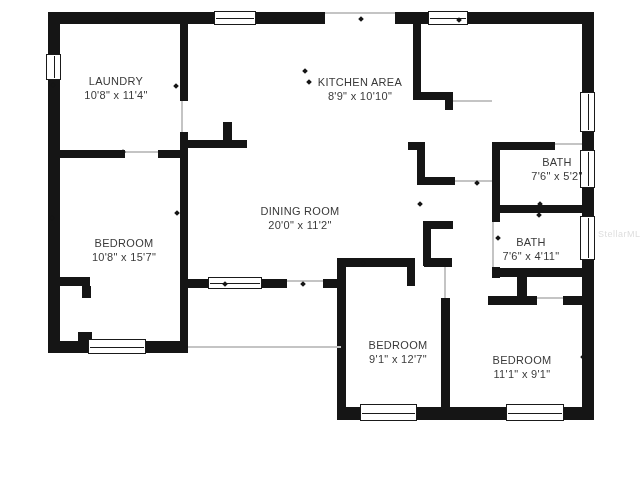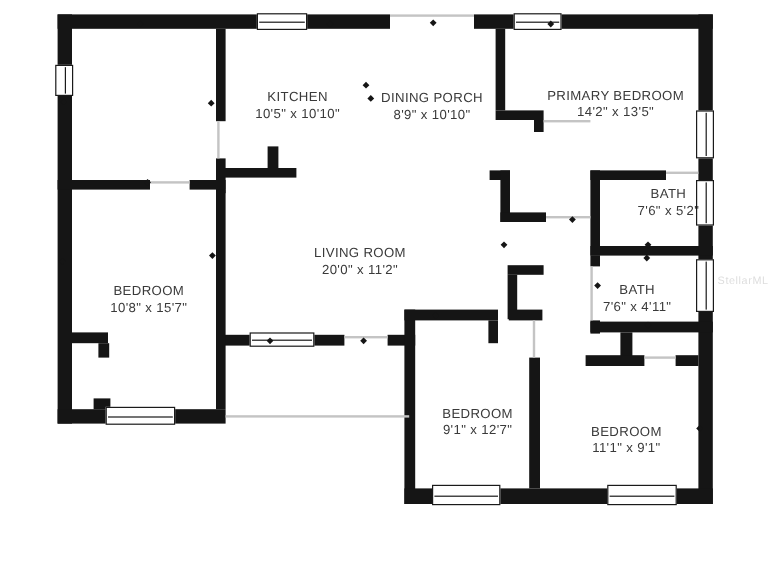--- a/index.html
+++ b/index.html
@@ -110,46 +110,42 @@
     <b class="tk" style="left:361px;top:261px"></b>
     <b class="tk" style="left:418px;top:202px"></b>
     <b class="tk" style="left:475px;top:181px"></b>
     <b class="tk" style="left:538px;top:202px"></b>
     <b class="tk" style="left:537px;top:213px"></b>
     <b class="tk" style="left:496px;top:236px"></b>
     <b class="tk" style="left:538px;top:269px"></b>
     <b class="tk" style="left:581px;top:355px"></b>
   </div>
 
-  <div class="room" style="left:248px;top:88px">
-    <span class="nm">KITCHEN</span>
-    <span class="dm">10'5" x 10'10"</span>
+  <div class="room" style="left:116px;top:88px">
+    <span class="nm">LAUNDRY</span>
+    <span class="dm">10'8" x 11'4"</span>
   </div>
   <div class="room" style="left:360px;top:89px">
-    <span class="nm">DINING PORCH</span>
+    <span class="nm">KITCHEN AREA</span>
     <span class="dm">8'9" x 10'10"</span>
-  </div>
-  <div class="room" style="left:513px;top:87px">
-    <span class="nm">PRIMARY BEDROOM</span>
-    <span class="dm">14'2" x 13'5"</span>
   </div>
   <div class="room" style="left:557px;top:169px">
     <span class="nm">BATH</span>
     <span class="dm">7'6" x 5'2"</span>
   </div>
   <div class="room" style="left:531px;top:249px">
     <span class="nm">BATH</span>
     <span class="dm">7'6" x 4'11"</span>
   </div>
   <div class="room" style="left:124px;top:250px">
     <span class="nm">BEDROOM</span>
     <span class="dm">10'8" x 15'7"</span>
   </div>
   <div class="room" style="left:300px;top:218px">
-    <span class="nm">LIVING ROOM</span>
+    <span class="nm">DINING ROOM</span>
     <span class="dm">20'0" x 11'2"</span>
   </div>
   <div class="room" style="left:398px;top:352px">
     <span class="nm">BEDROOM</span>
     <span class="dm">9'1" x 12'7"</span>
   </div>
   <div class="room" style="left:522px;top:367px">
     <span class="nm">BEDROOM</span>
     <span class="dm">11'1" x 9'1"</span>
   </div>

